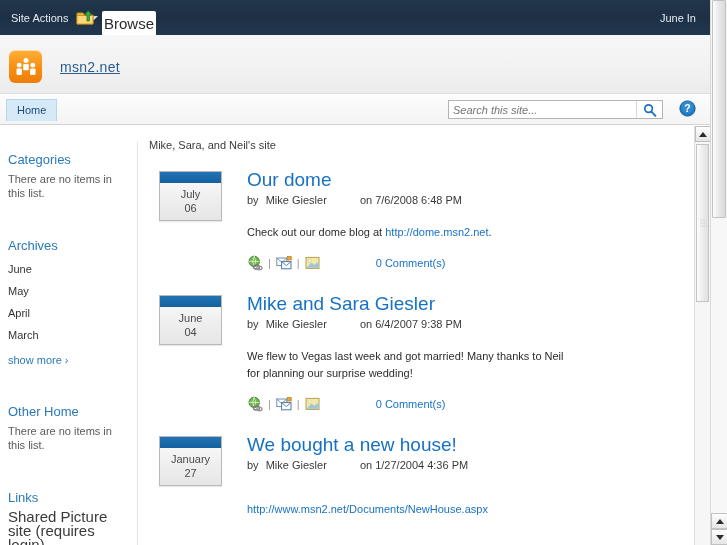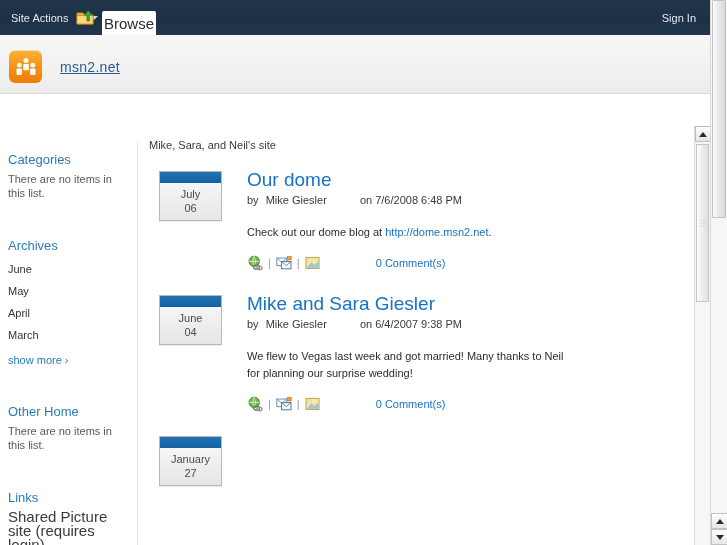--- a/index.html
+++ b/index.html
@@ -325,38 +325,61 @@
         <path d="M1 6.5 h16 v8.5 H1 z" fill="#fcd87a" stroke="#c28c16" stroke-width="0.8"></path>
         <path d="M11 12 V6 h-2.4 L12.2 1.8 L15.8 6 H13.4 v6 z" fill="#3faa3f" stroke="#2c7c2c" stroke-width="0.8"></path>
       </svg>
     </span>
 
     <div class="tab-browse">
       <span>Browse</span>
     </div>
 
     <div class="signin">
-      <span>Sign In</span>
+      <span>June In</span>
     </div>
   </div>
 
   <div class="site-header">
     <div class="logo">
       <svg width="22" height="20" viewBox="0 0 22 20">
         <circle cx="11" cy="3.6" r="2.5" fill="#ffffff"></circle>
         <rect x="8.2" y="7" width="5.6" height="6.2" rx="1" fill="#ffffff"></rect>
         <circle cx="4.2" cy="8.2" r="2.4" fill="#ffffff"></circle>
         <rect x="1.5" y="11.4" width="5.4" height="6.6" rx="1" fill="#ffffff"></rect>
         <circle cx="17.8" cy="8.2" r="2.4" fill="#ffffff"></circle>
         <rect x="15.1" y="11.4" width="5.4" height="6.6" rx="1" fill="#ffffff"></rect>
       </svg>
     </div>
     <div class="site-title">msn2.net</div>
   </div>
 
+  <div class="navstrip">
+    <div class="tab-home">
+      <span>Home</span>
+    </div>
+
+    <div class="searchbox">
+      <input type="text" placeholder="Search this site..." style="">
+      <span class="search-go">
+        <svg width="14" height="14" viewBox="0 0 14 14">
+          <circle cx="5.6" cy="5.6" r="3.8" fill="none" stroke="#1e6fbf" stroke-width="1.7"></circle>
+          <line x1="8.4" y1="8.6" x2="12.4" y2="12.8" stroke="#1e6fbf" stroke-width="1.9" stroke-linecap="round"></line>
+        </svg>
+      </span>
+    </div>
+
+    <span class="help-icon">
+      <svg width="17" height="17" viewBox="0 0 17 17">
+        <circle cx="8.5" cy="8.5" r="7.6" fill="#1e7ac4" stroke="#125a94" stroke-width="1"></circle>
+        <circle cx="8.5" cy="7" r="6" fill="#3f97d8" opacity="0.55"></circle>
+        <text x="8.5" y="12.4" font-size="10.5" font-family="Liberation Sans, sans-serif" font-weight="bold" fill="#ffffff" text-anchor="middle">?</text>
+      </svg>
+    </span>
+  </div>
 
   <div class="body-area">
 
     <div class="sidebar">
 
       <div class="sb-heading first">Categories</div>
       <div class="sb-empty">There are no items in this list.</div>
 
       <div class="sb-gap"></div>
 
@@ -478,20 +501,30 @@
           </div>
         </div>
       </div>
 
       <div class="post">
         <div class="datebox">
           <div class="datebox-bar"></div>
           <div class="datebox-month">January</div>
           <div class="datebox-day">27</div>
         </div>
+        <div class="post-main">
+          <h2 class="post-title">We bought a new house!</h2>
+          <div class="post-meta">
+            <span>by</span>
+            <span class="author">Mike Giesler</span>
+            <span>on</span>
+            <span>1/27/2004 4:36 PM</span>
+          </div>
+          <a class="post-link">http://www.msn2.net/Documents/NewHouse.aspx</a>
+        </div>
       </div>
 
     </div>
 
     <div class="inner-scrollbar">
       <div class="isb-btn">
         <span class="arr up"></span>
       </div>
       <div class="isb-thumb">
         <span class="isb-grip"></span>

